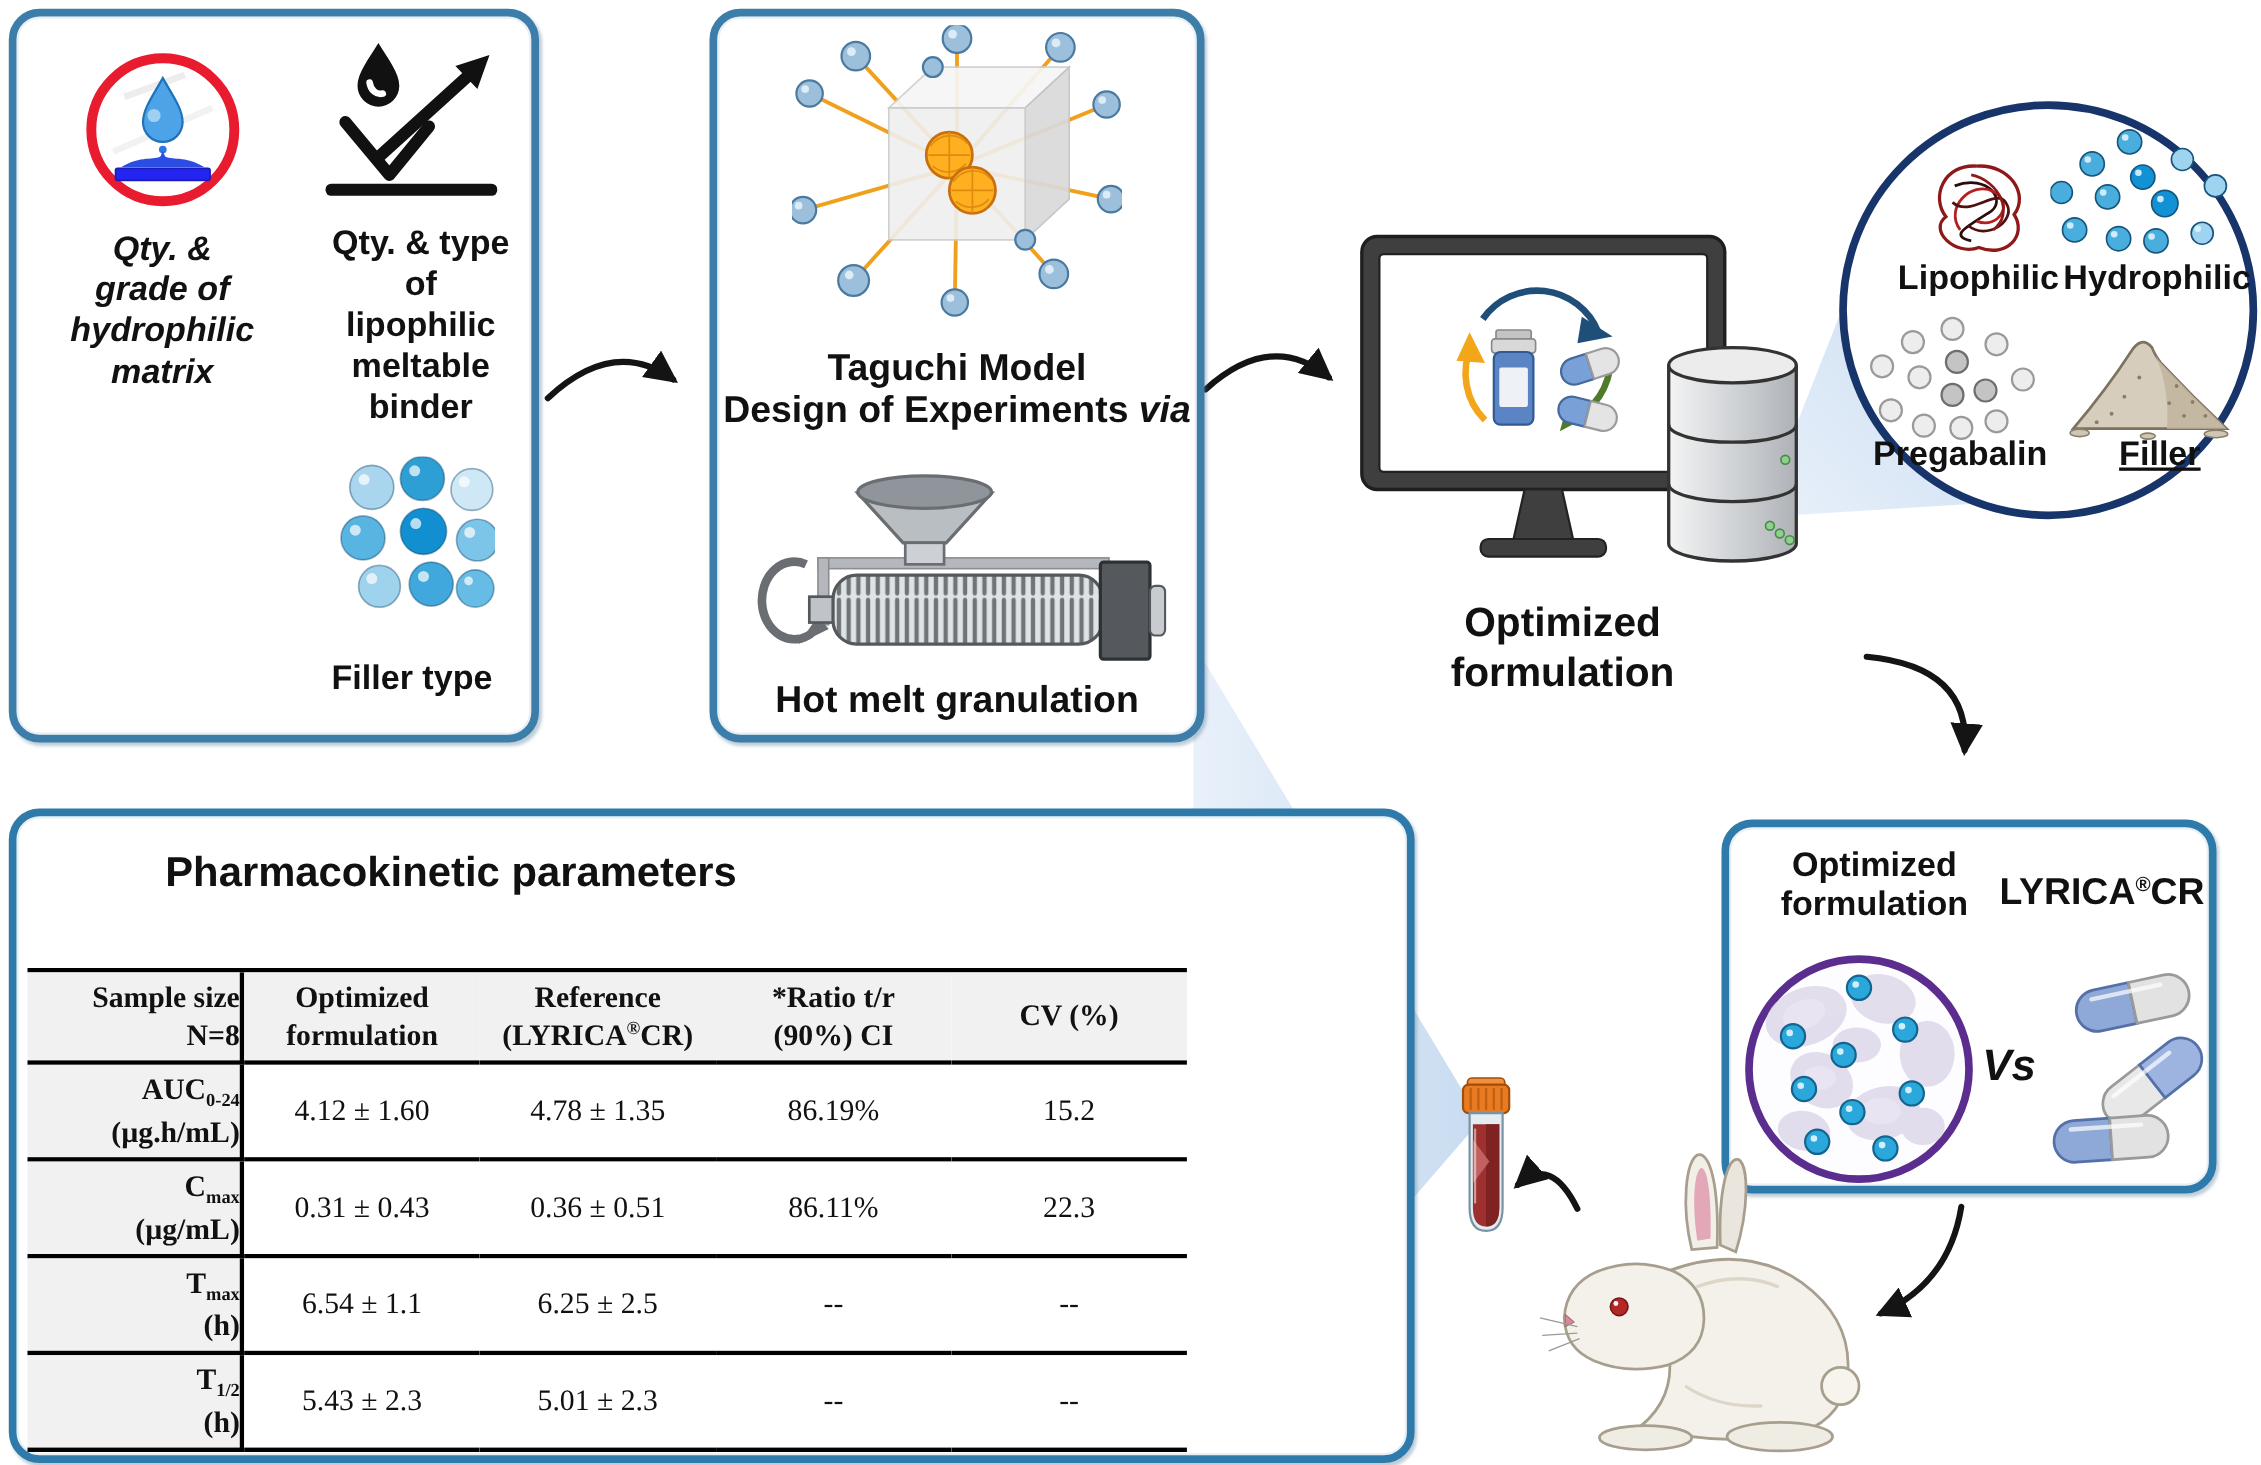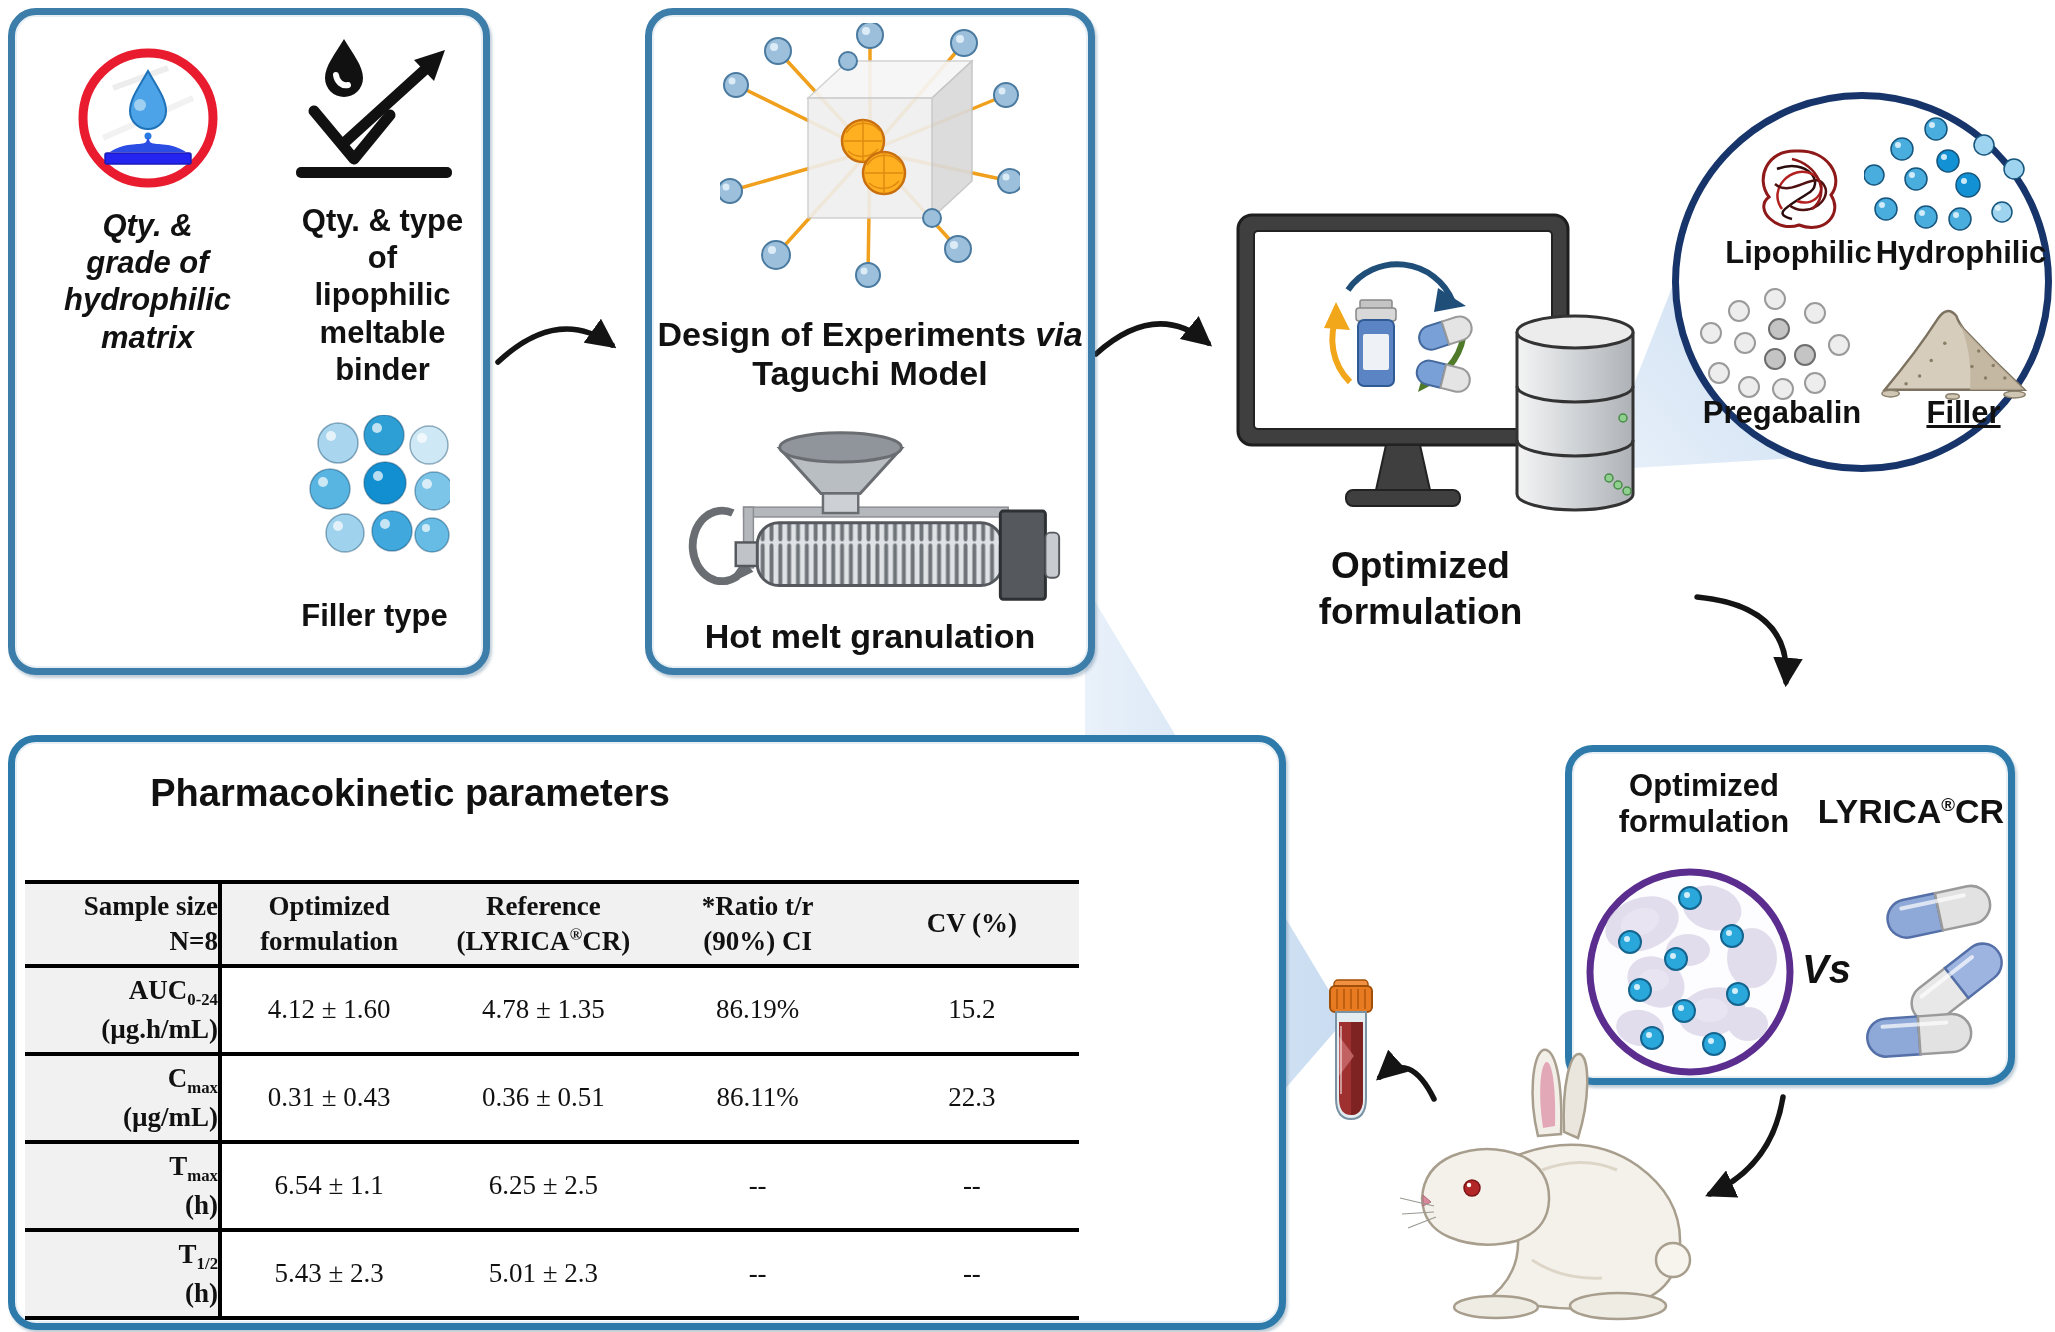--- a/index.html
+++ b/index.html
@@ -172,22 +172,22 @@
             <circle cx="282" cy="68" r="3.5"></circle>
             <circle cx="6" cy="164" r="3.5"></circle>
           <circle cx="52" cy="227" r="4"></circle>
             <circle cx="144" cy="248" r="3.5"></circle>
             <circle cx="234" cy="222" r="4"></circle>
             <circle cx="286" cy="154" r="3.5"></circle>
         </g>
       </svg>
     </div>
     <div class="abs doe-title" style="left:0;top:300px;width:436px;">
+      <div>Taguchi Model</div>
       <div><span>Design of Experiments</span><span class="it"> via</span></div>
-      <div>Taguchi Model</div>
     </div>
     <div class="abs" style="left:0;top:402px;width:436px;display:flex;justify-content:center;">
       <svg width="390" height="196" viewBox="0 0 390 200">
         <defs>
           <pattern id="scr" width="9" height="64" patternUnits="userSpaceOnUse">
             <rect width="9" height="64" fill="#e0e3e6"></rect>
             <path d="M4.5,3 V61" stroke="#6f7478" stroke-width="4" stroke-linecap="round"></path>
           </pattern>
         </defs>
         <rect x="66" y="92" width="270" height="10" fill="#b4b8bc" stroke="#8a8e92" stroke-width="1.5"></rect>

